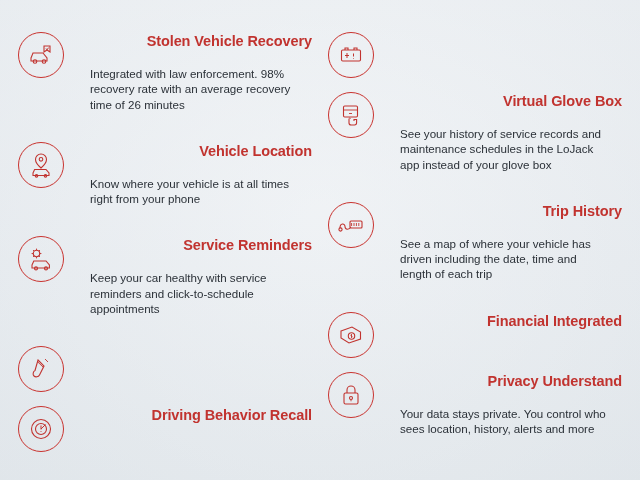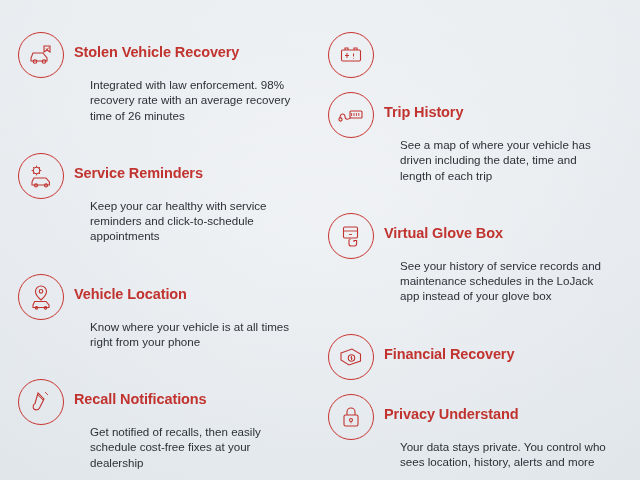--- a/index.html
+++ b/index.html
@@ -56,22 +56,23 @@
   .icon-wrap svg { display: block; }
   .ftext {
     flex: 1 1 auto;
     min-width: 0;
   }
   .ftitle {
     color: #c1332f;
     font-size: 14.5px;
     font-weight: bold;
     line-height: 1.1;
-    margin: 15px 0 3px 0;
+    margin: 4px 0 3px 0;
     letter-spacing: -0.1px;
+    text-align: right;
   }
   .fdesc {
     color: #2b3138;
     font-size: 11.6px;
     line-height: 1.32;
     margin: 16px;
   }
   
   #page:after {
     content: "";
@@ -102,60 +103,56 @@
         </div>
         <div class="ftext">
           <p class="ftitle">Stolen Vehicle Recovery</p>
           <p class="fdesc">Integrated with law enforcement. 98% recovery rate with an average recovery time of 26 minutes</p>
         </div>
       </div>
 
       <div class="feature">
         <div class="icon-wrap">
           <svg width="28" height="28" viewBox="0 0 28 28" fill="none" stroke="#c1332f" stroke-width="1.1">
+            <path d="M14 3 C10.9 3 8.5 5.4 8.5 8.4 C8.5 12 14 17 14 17 C14 17 19.5 12 19.5 8.4 C19.5 5.4 17.1 3 14 3 Z"></path>
+            <circle cx="14" cy="8.3" r="1.8"></circle>
+            <path d="M6 22 L7.6 18.5 L19 18.5 L22 22 L22 24.5 L6 24.5 Z"></path>
+            <circle cx="9.5" cy="24.8" r="1.3"></circle>
+            <circle cx="18.5" cy="24.8" r="1.3"></circle>
+          </svg>
+        </div>
+        <div class="ftext">
+          <p class="ftitle">Vehicle Location</p>
+          <p class="fdesc">Know where your vehicle is at all times right from your phone</p>
+        </div>
+      </div>
+
+      <div class="feature">
+        <div class="icon-wrap">
+          <svg width="28" height="28" viewBox="0 0 28 28" fill="none" stroke="#c1332f" stroke-width="1.1">
             <circle cx="9.5" cy="8.5" r="3.2"></circle>
             <path d="M9.5 3.6 L9.5 5 M9.5 12 L9.5 13.4 M4.6 8.5 L6 8.5 M13 8.5 L14.4 8.5 M6 5 L7 6 M12 11 L13 12 M13 5 L12 6 M7 11 L6 12" stroke-width="0.9"></path>
             <path d="M5 20 L6.8 16 L19 16 L22.4 20 L22.4 23 L5 23 Z"></path>
             <circle cx="9" cy="23.4" r="1.5"></circle>
             <circle cx="19" cy="23.4" r="1.5"></circle>
           </svg>
         </div>
         <div class="ftext">
           <p class="ftitle">Service Reminders</p>
           <p class="fdesc">Keep your car healthy with service reminders and click-to-schedule appointments</p>
         </div>
       </div>
 
       <div class="feature">
         <div class="icon-wrap">
           <svg width="28" height="28" viewBox="0 0 28 28" fill="none" stroke="#c1332f" stroke-width="1.1">
-            <path d="M14 3 C10.9 3 8.5 5.4 8.5 8.4 C8.5 12 14 17 14 17 C14 17 19.5 12 19.5 8.4 C19.5 5.4 17.1 3 14 3 Z"></path>
-            <circle cx="14" cy="8.3" r="1.8"></circle>
-            <path d="M6 22 L7.6 18.5 L19 18.5 L22 22 L22 24.5 L6 24.5 Z"></path>
-            <circle cx="9.5" cy="24.8" r="1.3"></circle>
-            <circle cx="18.5" cy="24.8" r="1.3"></circle>
-          </svg>
-        </div>
-        <div class="ftext">
-          <p class="ftitle">Vehicle Location</p>
-          <p class="fdesc">Know where your vehicle is at all times right from your phone</p>
-        </div>
-      </div>
-
-      <div class="feature">
-        <div class="icon-wrap">
-          <svg width="28" height="28" viewBox="0 0 28 28" fill="none" stroke="#c1332f" stroke-width="1.1">
             <path d="M11 5 L17 11 L12.5 20 C11.5 22 8.5 22.5 7 21 C5.5 19.5 6 16.5 8 15.5 Z"></path>
             <path d="M10 6.2 L16 12" stroke-width="0.9"></path>
             <path d="M18 4 L21 7" stroke-width="0.9"></path>
           </svg>
-        </div>
-        <div class="ftext">
-          <p class="ftitle">Recall Notifications</p>
-          <p class="fdesc">Get notified of recalls, then easily schedule cost-free fixes at your dealership</p>
         </div>
       </div>
 
       <div class="feature">
         <div class="icon-wrap">
           <svg width="28" height="28" viewBox="0 0 28 28" fill="none" stroke="#c1332f" stroke-width="1.1">
             <circle cx="14" cy="14" r="9.5"></circle>
             <circle cx="14" cy="14" r="5.5"></circle>
             <path d="M14 14 L18.5 9.5" stroke-width="1"></path>
             <path d="M14 10.5 L14 14.5 M14 16.2 L14 17" stroke-width="1"></path>
@@ -171,20 +168,36 @@
     <div class="col col-right">
 
       <div class="feature">
         <div class="icon-wrap">
           <svg width="28" height="28" viewBox="0 0 28 28" fill="none" stroke="#c1332f" stroke-width="1.1">
             <rect x="4.5" y="9" width="19" height="11" rx="1.2"></rect>
             <path d="M8 9 L8 7 L11 7 L11 9 M17 9 L17 7 L20 7 L20 9"></path>
             <path d="M10 12 L10 17 M8 14.5 L12 14.5" stroke-width="1"></path>
             <path d="M16.5 12.5 L16.5 15.5 M16.5 17 L16.5 17.6" stroke-width="1"></path>
           </svg>
+        </div>
+      </div>
+
+      <div class="feature">
+        <div class="icon-wrap">
+          <svg width="28" height="28" viewBox="0 0 28 28" fill="none" stroke="#c1332f" stroke-width="1.1">
+            <rect x="6.5" y="5" width="14" height="11" rx="1.2"></rect>
+            <path d="M6.5 9 L20.5 9" stroke-width="0.9"></path>
+            <path d="M12 12.5 L15 12.5" stroke-width="0.9"></path>
+            <path d="M12 18 L12 22 C12 23.2 13 24 14.2 24 L17.5 24 C18.8 24 19.6 23 19.6 21.8 L19.6 18.5 L17 18.5 L17 20"></path>
+            <path d="M12 18 C12 16.8 13.2 16.6 13.6 17.6" stroke-width="0.9"></path>
+          </svg>
+        </div>
+        <div class="ftext">
+          <p class="ftitle">Virtual Glove Box</p>
+          <p class="fdesc">See your history of service records and maintenance schedules in the LoJack app instead of your glove box</p>
         </div>
       </div>
 
       <div class="feature">
         <div class="icon-wrap">
           <svg width="30" height="28" viewBox="0 0 30 28" fill="none" stroke="#c1332f" stroke-width="1.1">
             <path d="M4 17 C4 12 9 12 9 15.5 C9 19 13 19 15 16"></path>
             <circle cx="4.5" cy="18.5" r="1.6"></circle>
             <rect x="14" y="10" width="12" height="7" rx="1"></rect>
             <path d="M15.6 12 L15.6 15 M18 12 L18 15 M20.4 12 L20.4 15 M22.8 12 L22.8 15" stroke-width="0.9"></path>
@@ -192,43 +205,27 @@
         </div>
         <div class="ftext">
           <p class="ftitle">Trip History</p>
           <p class="fdesc">See a map of where your vehicle has driven including the date, time and length of each trip</p>
         </div>
       </div>
 
       <div class="feature">
         <div class="icon-wrap">
           <svg width="28" height="28" viewBox="0 0 28 28" fill="none" stroke="#c1332f" stroke-width="1.1">
-            <rect x="6.5" y="5" width="14" height="11" rx="1.2"></rect>
-            <path d="M6.5 9 L20.5 9" stroke-width="0.9"></path>
-            <path d="M12 12.5 L15 12.5" stroke-width="0.9"></path>
-            <path d="M12 18 L12 22 C12 23.2 13 24 14.2 24 L17.5 24 C18.8 24 19.6 23 19.6 21.8 L19.6 18.5 L17 18.5 L17 20"></path>
-            <path d="M12 18 C12 16.8 13.2 16.6 13.6 17.6" stroke-width="0.9"></path>
-          </svg>
-        </div>
-        <div class="ftext">
-          <p class="ftitle">Virtual Glove Box</p>
-          <p class="fdesc">See your history of service records and maintenance schedules in the LoJack app instead of your glove box</p>
-        </div>
-      </div>
-
-      <div class="feature">
-        <div class="icon-wrap">
-          <svg width="28" height="28" viewBox="0 0 28 28" fill="none" stroke="#c1332f" stroke-width="1.1">
             <path d="M4 10 L15 6 L23.5 11 L23.5 18 L12 22 L4 17 Z"></path>
             <circle cx="14.5" cy="15" r="3.2"></circle>
             <path d="M14.5 13 L14.5 17 M13.4 13.8 L15.6 16.2" stroke-width="0.9"></path>
           </svg>
         </div>
         <div class="ftext">
-          <p class="ftitle">Financial Recovery</p>
+          <p class="ftitle">Financial Integrated</p>
         </div>
       </div>
 
       <div class="feature">
         <div class="icon-wrap">
           <svg width="28" height="28" viewBox="0 0 28 28" fill="none" stroke="#c1332f" stroke-width="1.1">
             <rect x="7" y="12" width="14" height="11" rx="1.5"></rect>
             <path d="M10 12 L10 9 C10 6.8 11.8 5 14 5 C16.2 5 18 6.8 18 9 L18 12"></path>
             <circle cx="14" cy="17" r="1.5"></circle>
             <path d="M14 18.5 L14 20.3" stroke-width="0.9"></path>

